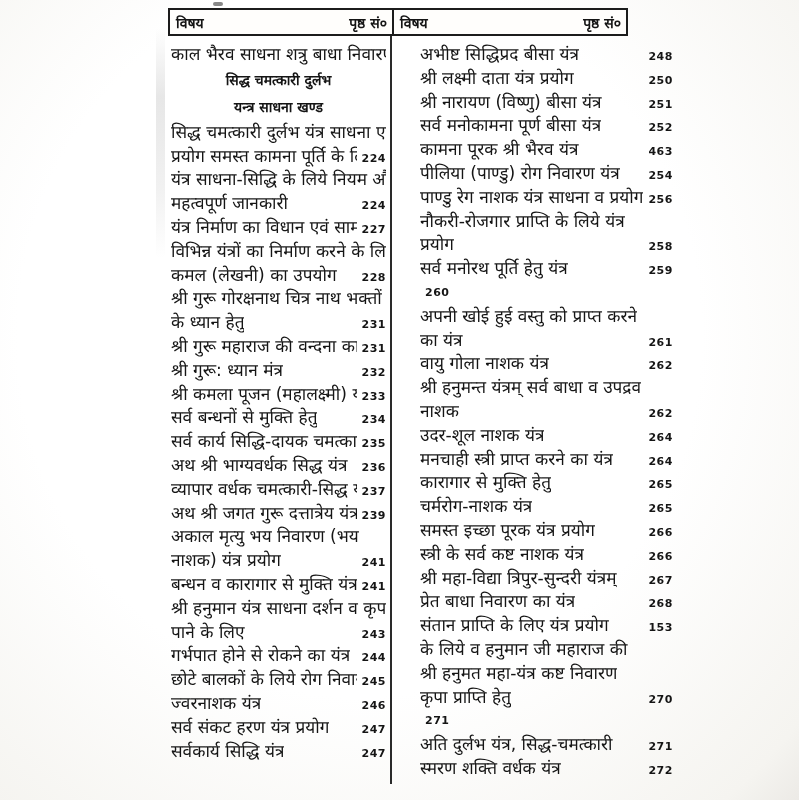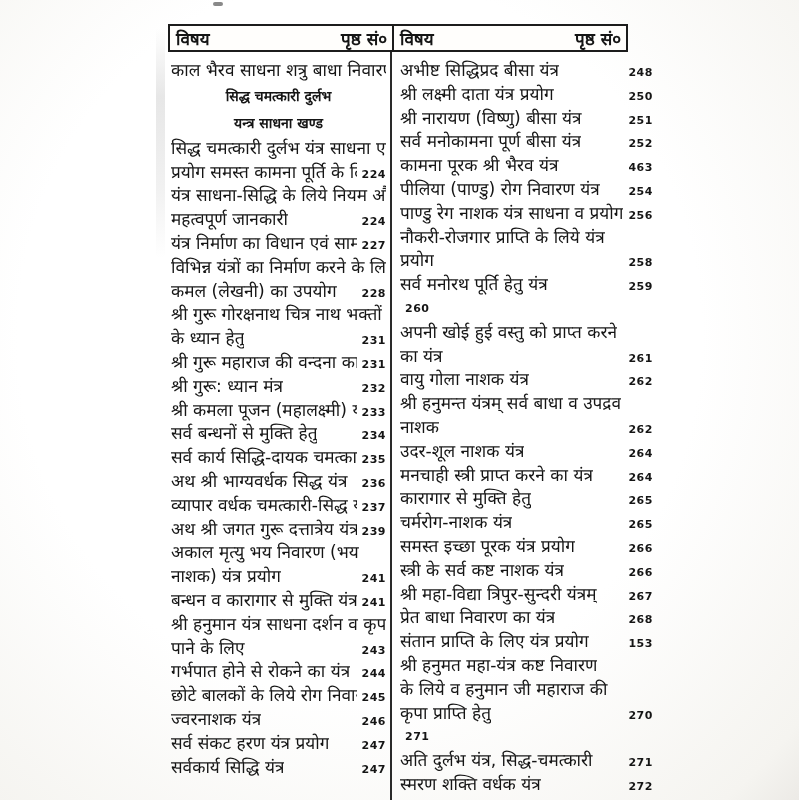--- a/index.html
+++ b/index.html
@@ -44,23 +44,22 @@
     left: 168px;
     top: 8px;
     width: 460px;
   }
   .header-row {
     display: flex;
     border: 2px solid #1c1c1c;
     box-sizing: border-box;
     height: 28px;
     font-weight: bold;
-    font-size: 17px;
+    font-size: 14px;
     background: #fffefc;
-    margin-top: 16px;
   }
   .header-cell {
     display: flex;
     justify-content: space-between;
     align-items: center;
     box-sizing: border-box;
     padding: 0 5px 0 6px;
   }
   .header-cell.left {
     width: 224px;
@@ -80,20 +79,21 @@
   .col.left {
     width: 224px;
     border-right: 2px solid #2a2a2a;
     padding-left: 3px;
     padding-right: 4px;
   }
   .col.right {
     flex: 1;
     padding-left: 8px;
     padding-right: 5px;
+    margin-left: 20px;
   }
   .row {
     display: flex;
     justify-content: space-between;
     align-items: baseline;
     height: 23.8px;
     font-size: 17.2px;
     line-height: 23.8px;
     overflow: hidden;
     white-space: nowrap;
@@ -338,24 +338,24 @@
           </div>
           <div class="row">
             <span class="t">प्रेत बाधा निवारण का यंत्र</span>
             <span class="p">268</span>
           </div>
           <div class="row">
             <span class="t">संतान प्राप्ति के लिए यंत्र प्रयोग</span>
             <span class="p">153</span>
           </div>
           <div class="row">
+            <span class="t">के लिये व हनुमान जी महाराज की</span>
+          </div>
+          <div class="row">
             <span class="t">श्री हनुमत महा-यंत्र कष्ट निवारण</span>
-          </div>
-          <div class="row">
-            <span class="t">के लिये व हनुमान जी महाराज की</span>
           </div>
           <div class="row">
             <span class="t">कृपा प्राप्ति हेतु</span>
             <span class="p">270</span>
           </div>
           <div class="row">
             <span class="p">271</span>
           </div>
           <div class="row">
             <span class="t">अति दुर्लभ यंत्र, सिद्ध-चमत्कारी</span>

